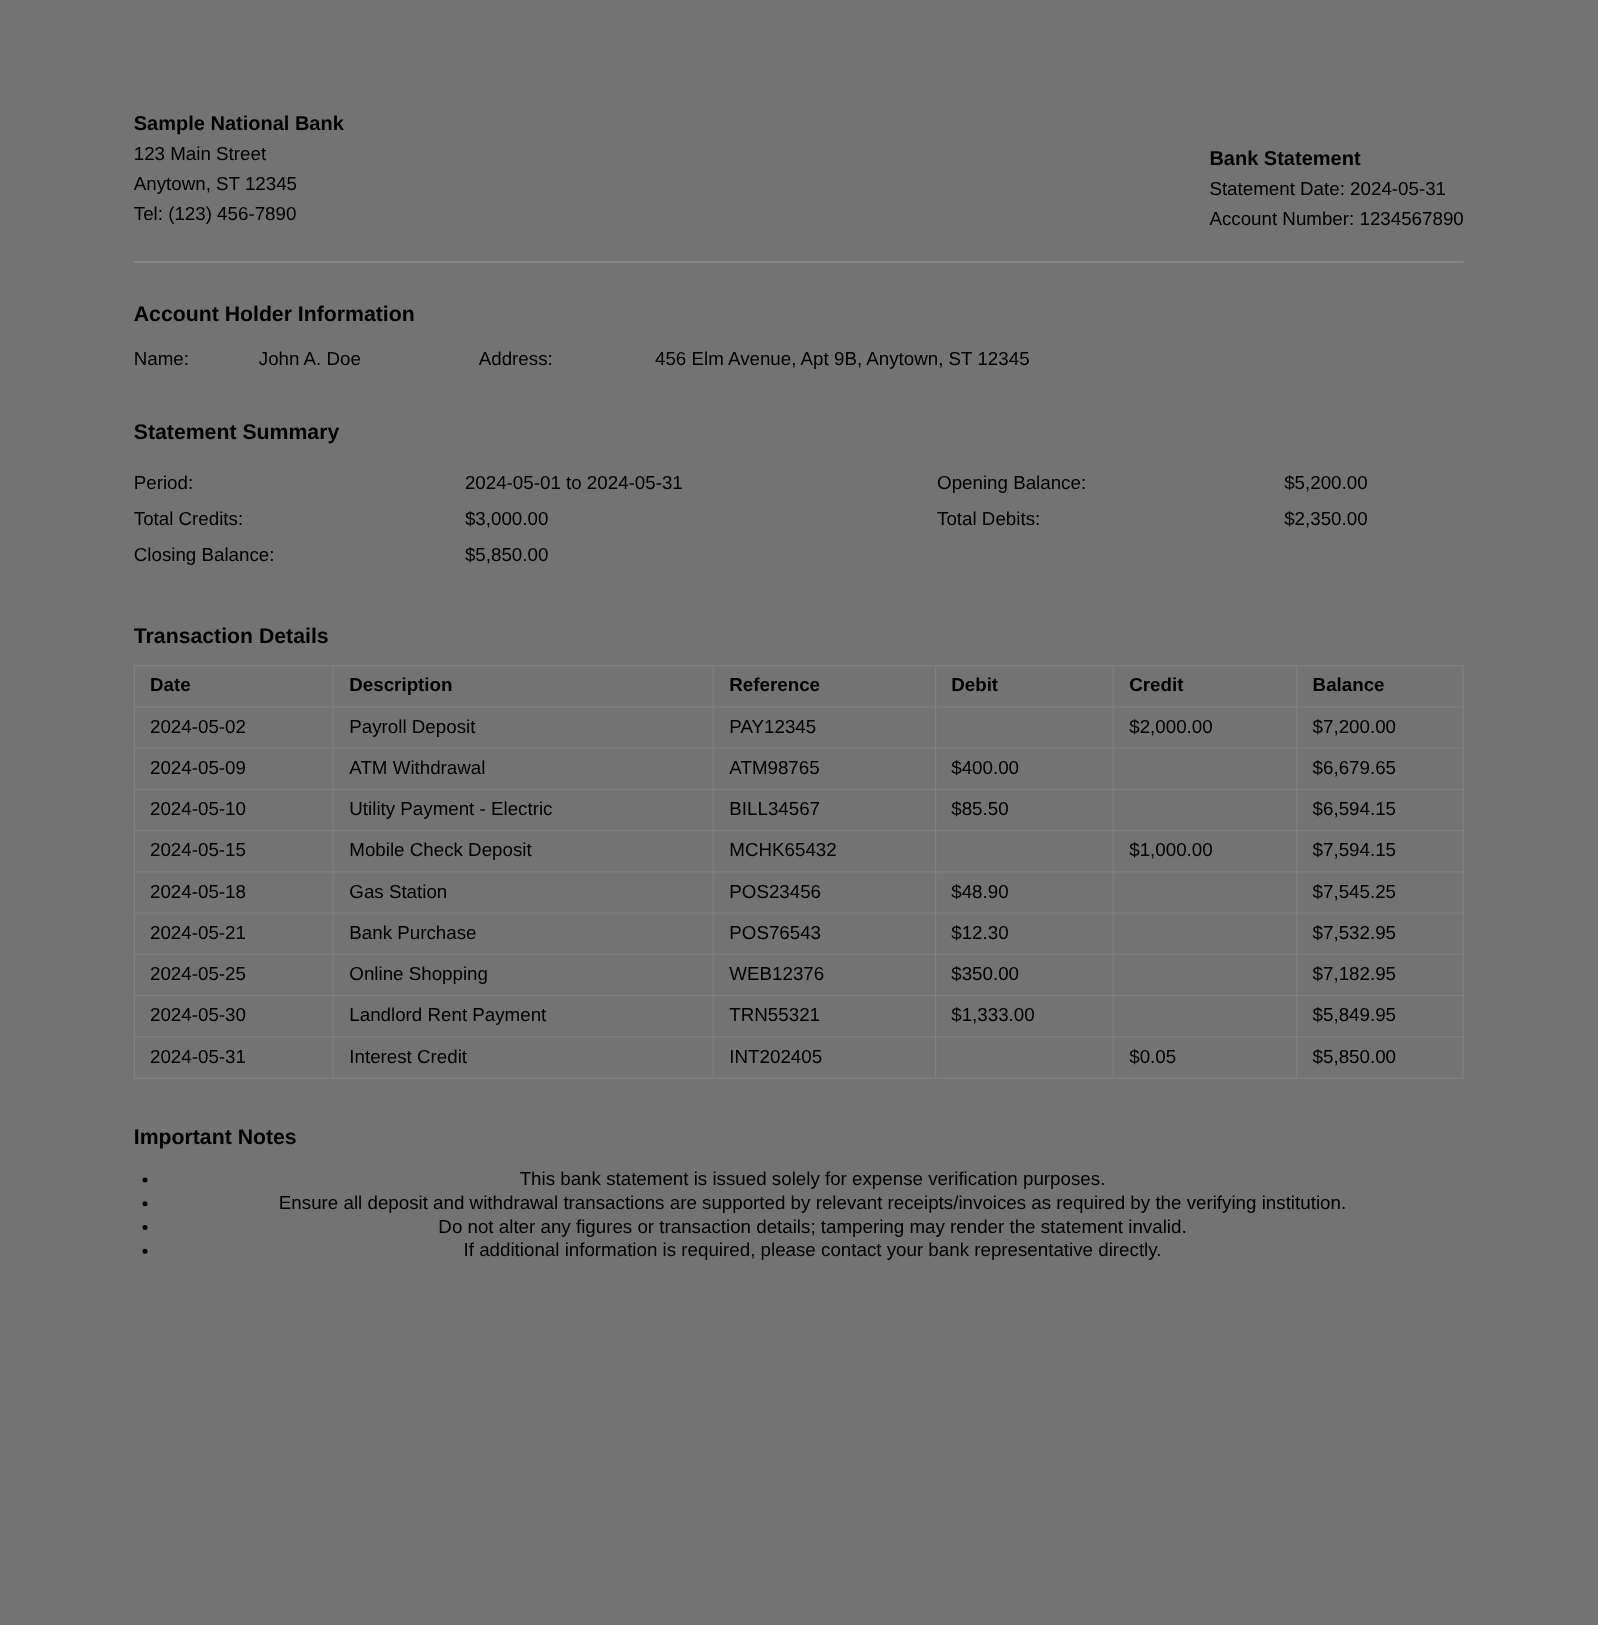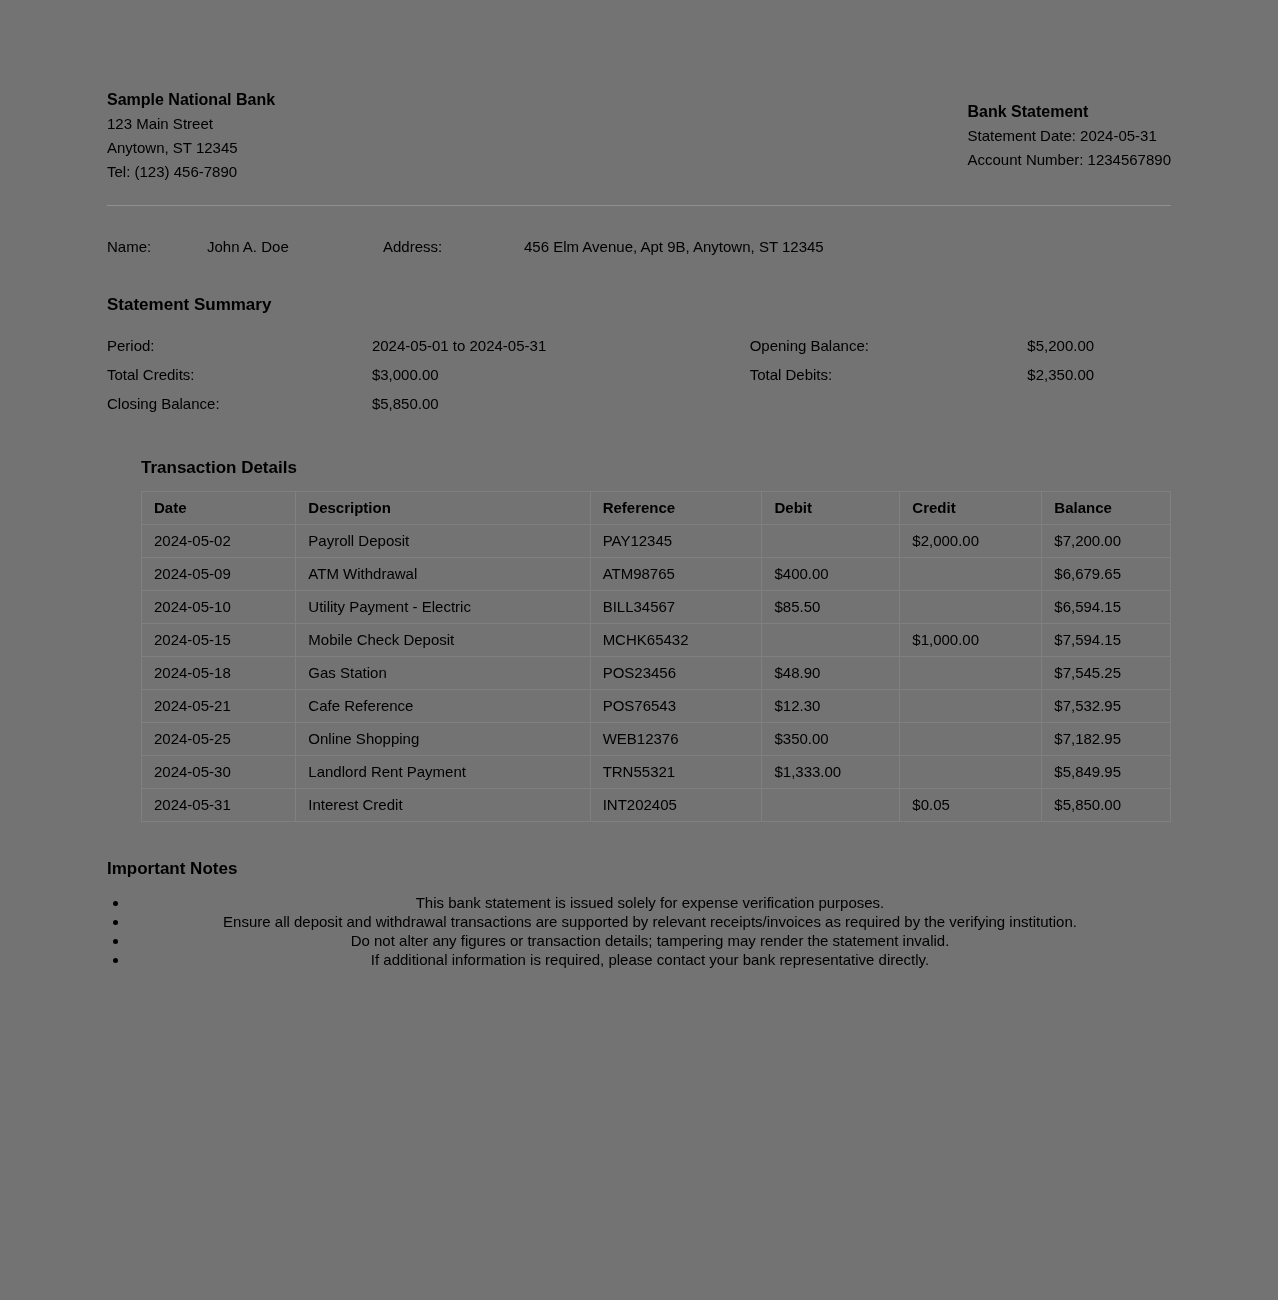--- a/index.html
+++ b/index.html
@@ -13,21 +13,21 @@
     width: 1278px;
     min-height: 1300px;
     padding: 88px 107px 40px 107px;
     background: #737373;
   }
 
   
   .header { display: flex; justify-content: space-between; align-items: flex-start; }
   .bank-block .bank-name { font-weight: bold; font-size: 16px; line-height: 24px; }
   .bank-block .bank-line { font-size: 15px; line-height: 24px; }
-  .statement-block { margin-top: 12px; }
+  .statement-block { margin-top: 28px; }
   .statement-block .statement-title { font-weight: bold; font-size: 16px; line-height: 24px; }
   .statement-block .statement-line { font-size: 15px; line-height: 24px; }
   .divider {
     border: none;
     border-top: 1px solid #909090;
     margin-top: 21px;
   }
 
   
   .section-title {
@@ -49,21 +49,21 @@
   
   .summary-section { margin-top: 39px; }
   .summary-grid { margin-top: 16px; }
   .summary-row {
     display: grid;
     grid-template-columns: 24.9% 35.5% 26.1% 13.5%;
     line-height: 29px;
   }
 
   
-  .txn-section { margin-top: 40px; margin-left: 34px; }
+  .txn-section { margin-top: 40px; }
   .txn-table {
     margin-top: 13px;
     width: 100%;
     border-collapse: collapse;
     table-layout: fixed;
     padding-left: 24px;
   }
   .txn-table th, .txn-table td {
     border: 1px solid #808080;
     padding: 7px 12px;
@@ -102,20 +102,21 @@
     </div>
     <div class="statement-block">
       <div class="statement-title">Bank Statement</div>
       <div class="statement-line">Statement Date: 2024-05-31</div>
       <div class="statement-line">Account Number: 1234567890</div>
     </div>
   </div>
   <hr class="divider">
 
   <div class="holder-section">
+    <div class="section-title">Account Holder Information</div>
     <div class="holder-row">
       <span class="label">Name:</span>
       <span>John A. Doe</span>
       <span class="label">Address:</span>
       <span>456 Elm Avenue, Apt 9B, Anytown, ST 12345</span>
     </div>
   </div>
 
   <div class="summary-section">
     <div class="section-title">Statement Summary</div>
@@ -198,21 +199,21 @@
           <tr>
             <td>2024-05-18</td>
             <td>Gas Station</td>
             <td>POS23456</td>
             <td>$48.90</td>
             <td></td>
             <td>$7,545.25</td>
           </tr>
           <tr>
             <td>2024-05-21</td>
-            <td>Cafe Reference</td>
+            <td>Bank Purchase</td>
             <td>POS76543</td>
             <td>$12.30</td>
             <td></td>
             <td>$7,532.95</td>
           </tr>
           <tr>
             <td>2024-05-25</td>
             <td>Online Shopping</td>
             <td>WEB12376</td>
             <td>$350.00</td>

